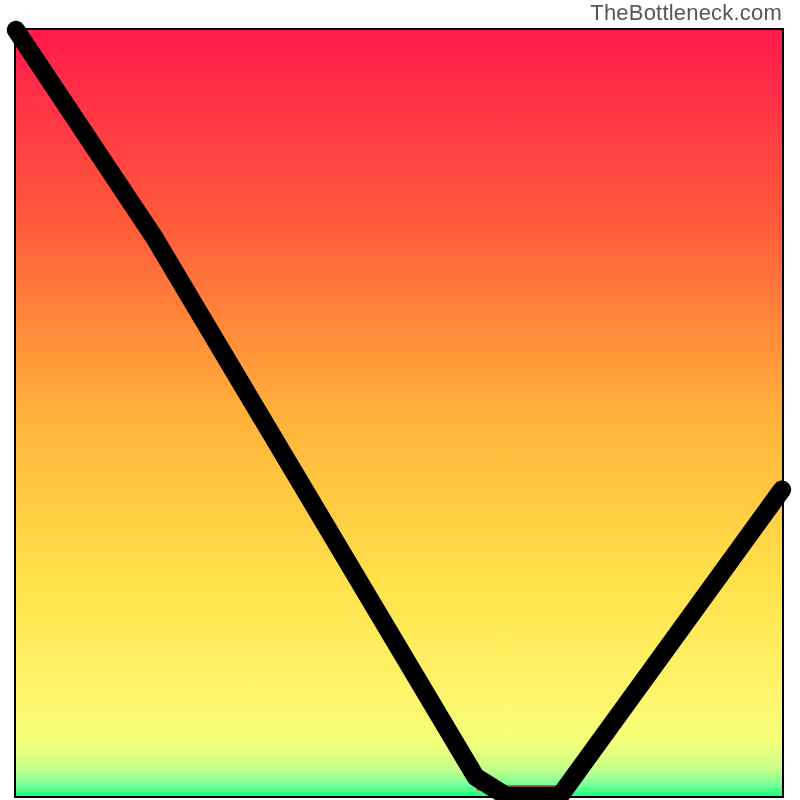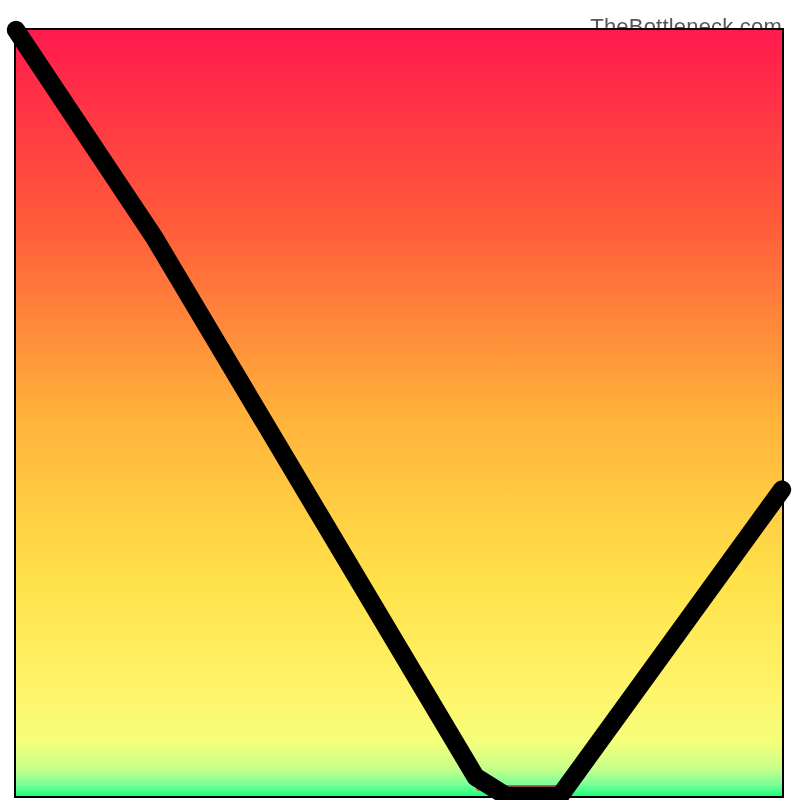--- a/index.html
+++ b/index.html
@@ -24,21 +24,21 @@
   .plot-inner {
     position: absolute;
     left: 0;
     top: 0;
     width: 100%;
     height: 100%;
     
   }
   .watermark {
     position: absolute;
-    top: 14px;
+    top: 0;
     right: 18px;
     font-size: 22px;
     color: #565656;
     font-weight: 400;
     letter-spacing: 0.2px;
   }
   .min-marker {
     position: absolute;
     height: 6px;
     border-radius: 3px;

